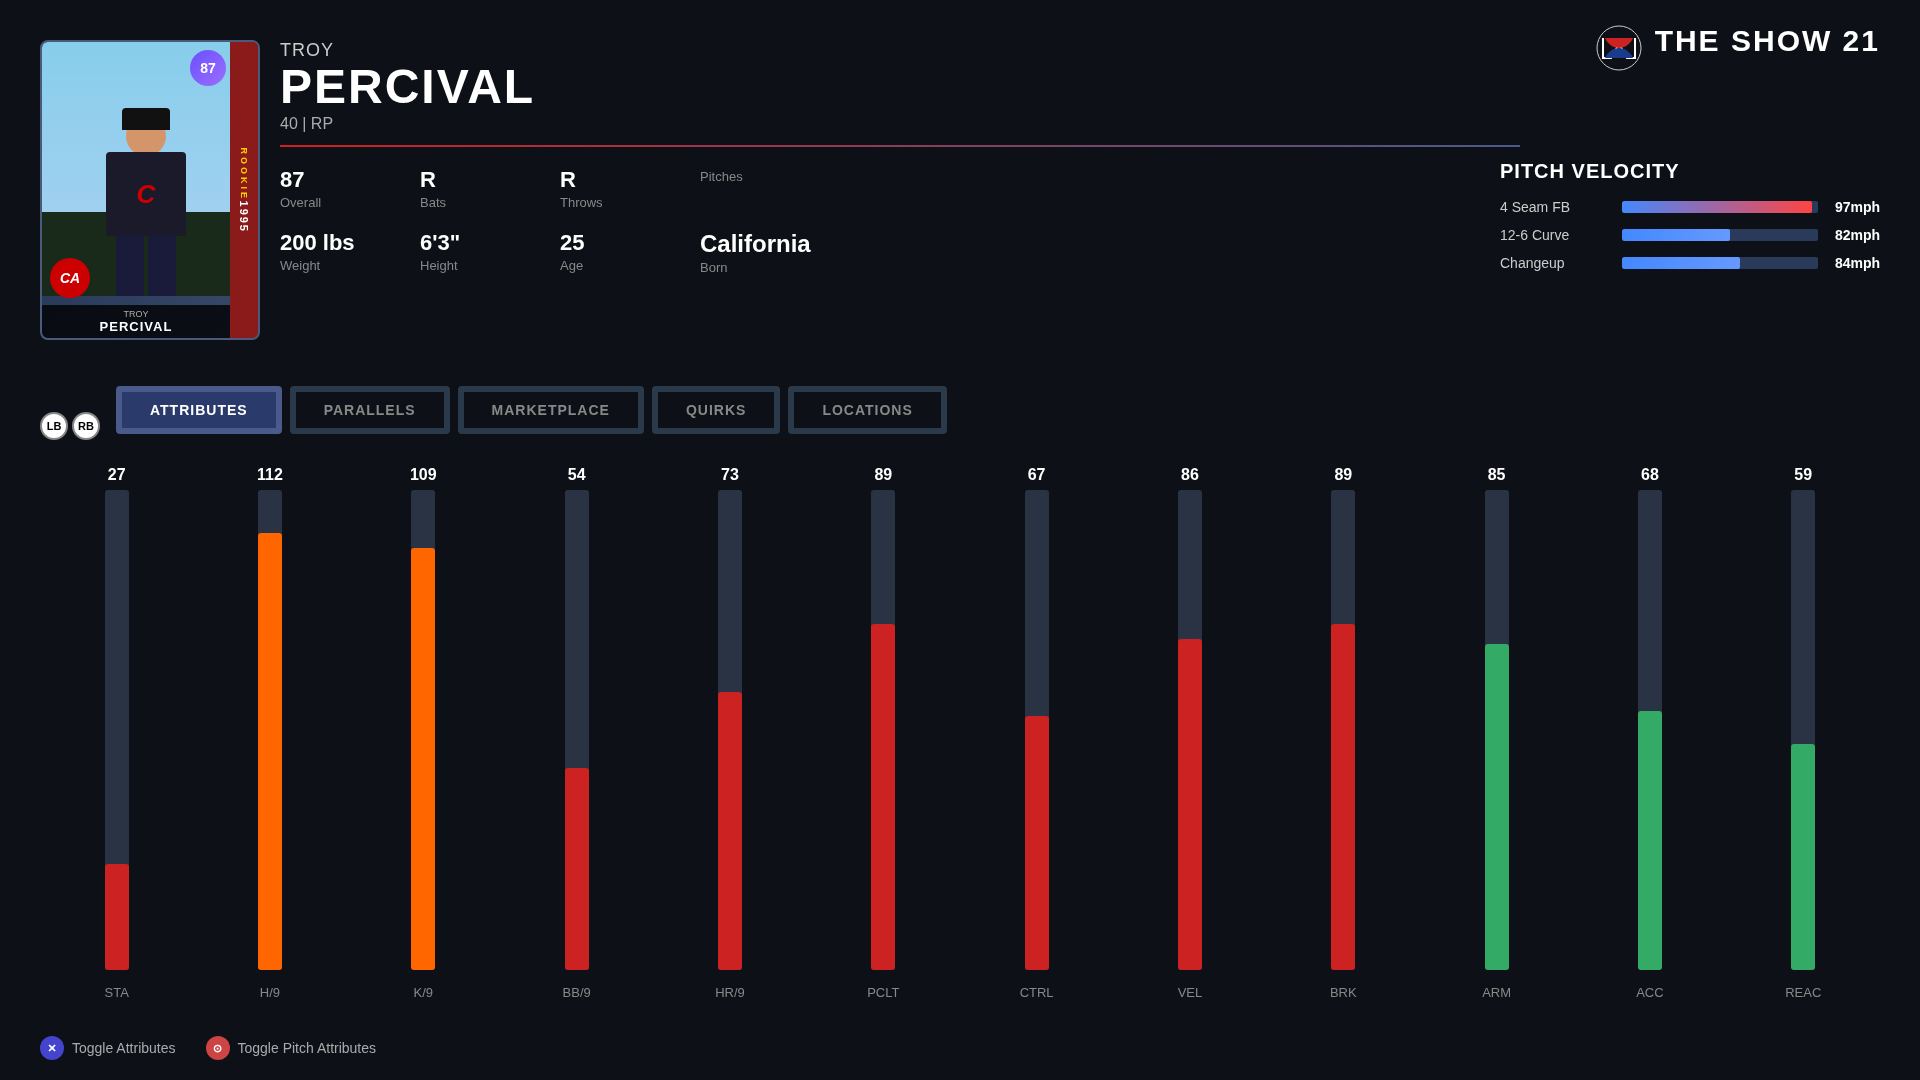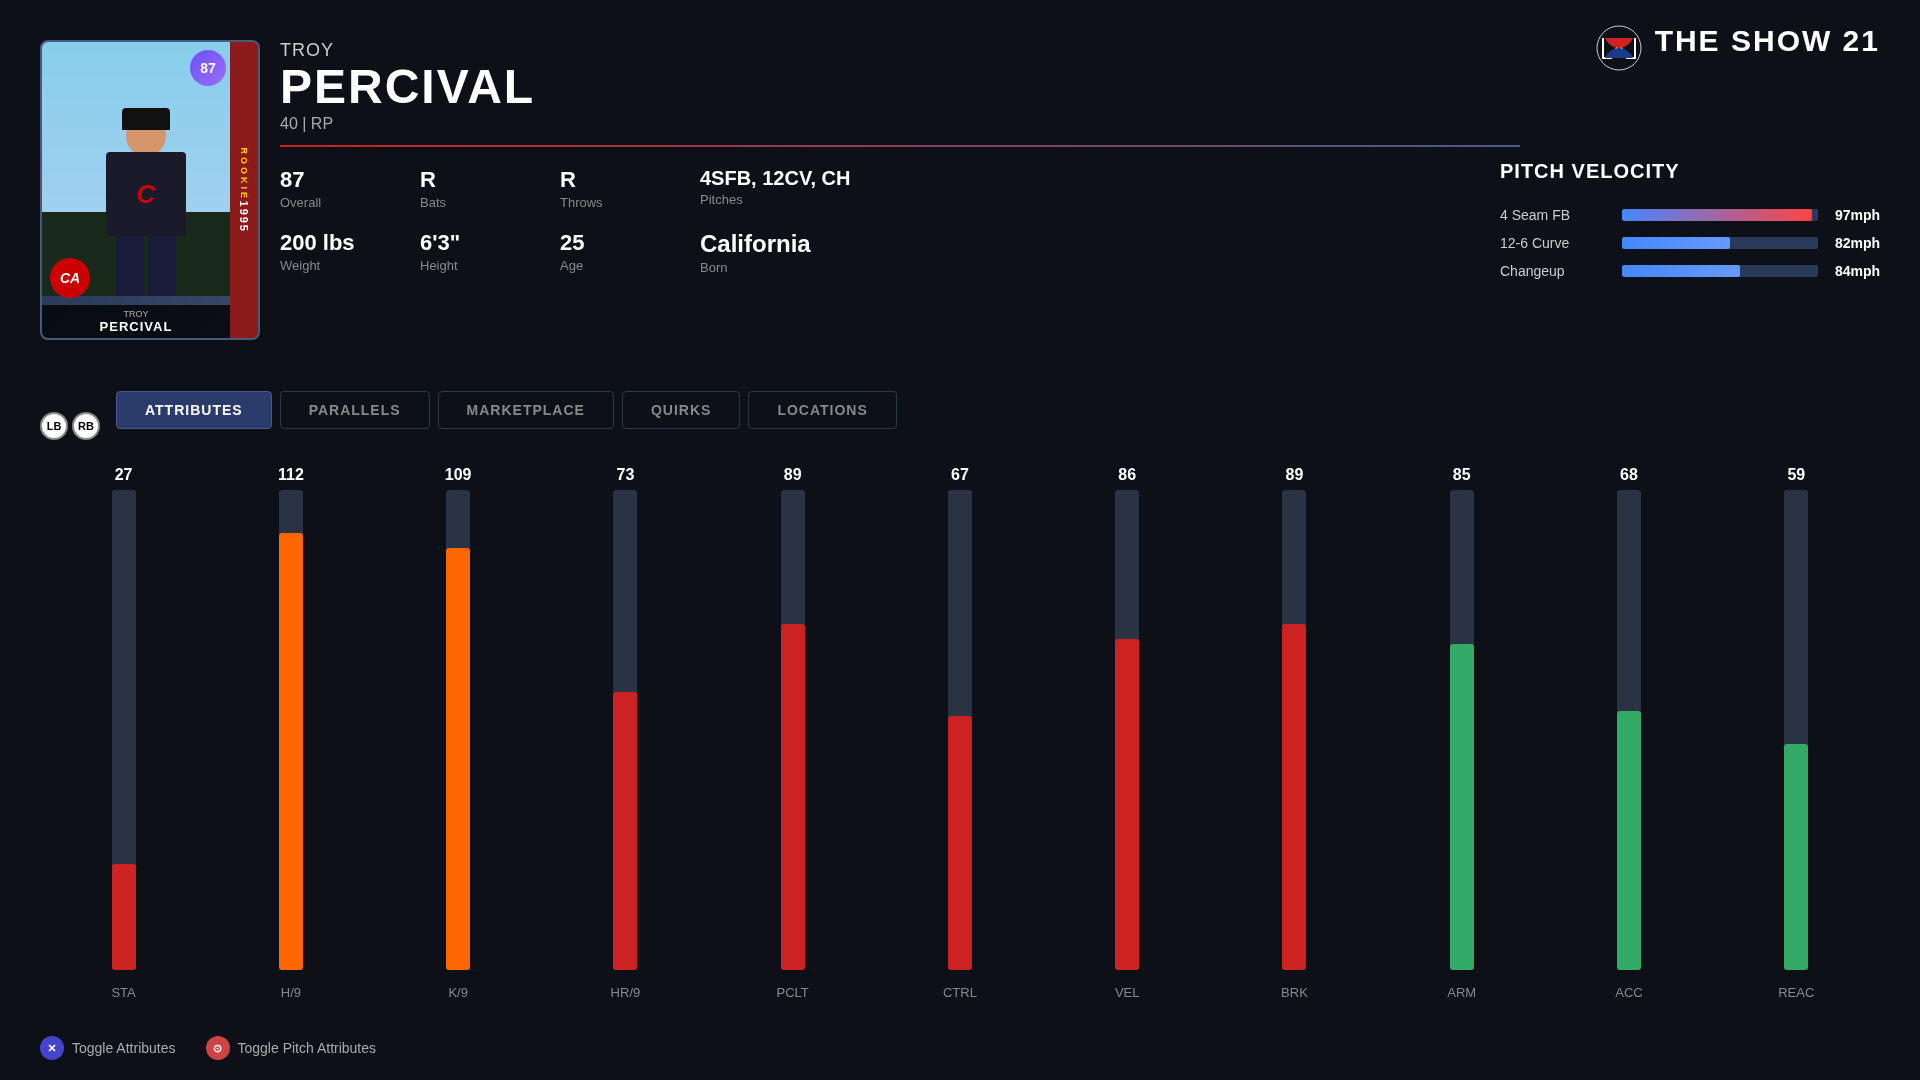--- a/index.html
+++ b/index.html
@@ -149,21 +149,21 @@
       position: absolute;
       top: 160px;
       right: 40px;
       width: 380px;
     }
     .pv-title {
       font-size: 20px;
       font-weight: 900;
       color: #fff;
       letter-spacing: 1px;
-      margin-bottom: 24px;
+      margin-bottom: 16px;
     }
     .pv-row {
       display: flex;
       align-items: center;
       margin-bottom: 12px;
       gap: 12px;
     }
     .pv-name {
       font-size: 14px;
       color: #ccc;
@@ -224,21 +224,21 @@
       border: 2px solid #888;
       margin-top: 32px;
     }
     .nav-tab {
       padding: 10px 28px;
       border-radius: 4px;
       font-size: 14px;
       font-weight: 700;
       letter-spacing: 1px;
       cursor: pointer;
-      border: 1px solid #14b8a6;
+      border: 6px solid #14b8a6;
     }
     .nav-tab.active {
       background: #2a3a6a;
       color: #fff;
       border-color: #4a5a8a;
     }
     .nav-tab.inactive {
       background: transparent;
       color: #888;
       border-color: #2a3a4a;
@@ -403,21 +403,20 @@
     </div>
     <div class="stat-item">
       <span class="stat-value">R</span>
       <span class="stat-label">Bats</span>
     </div>
     <div class="stat-item">
       <span class="stat-value">R</span>
       <span class="stat-label">Throws</span>
     </div>
     <div class="stat-item">
-      <span class="stat-value large">4SFB, 12CV, CH</span>
       <span class="stat-label">Pitches</span>
     </div>
     <div class="stat-item">
       <span class="stat-value">200 lbs</span>
       <span class="stat-label">Weight</span>
     </div>
     <div class="stat-item">
       <span class="stat-value">6'3"</span>
       <span class="stat-label">Height</span>
     </div>
@@ -489,20 +488,27 @@
       <div class="attr-label">H/9</div>
     </div>
     <div class="attr-column">
       <div class="attr-value">109</div>
       <div class="attr-bar-wrapper">
         <div class="attr-bar-fill orange" style="height: 88%;"></div>
       </div>
       <div class="attr-label">K/9</div>
     </div>
     <div class="attr-column">
+      <div class="attr-value">54</div>
+      <div class="attr-bar-wrapper">
+        <div class="attr-bar-fill red" style="height: 42%;"></div>
+      </div>
+      <div class="attr-label">BB/9</div>
+    </div>
+    <div class="attr-column">
       <div class="attr-value">73</div>
       <div class="attr-bar-wrapper">
         <div class="attr-bar-fill red" style="height: 58%;"></div>
       </div>
       <div class="attr-label">HR/9</div>
     </div>
     <div class="attr-column">
       <div class="attr-value">89</div>
       <div class="attr-bar-wrapper">
         <div class="attr-bar-fill red" style="height: 72%;"></div>

